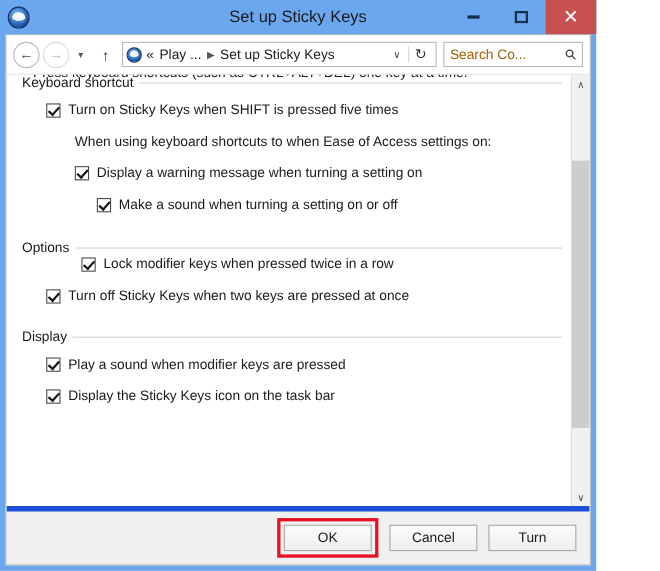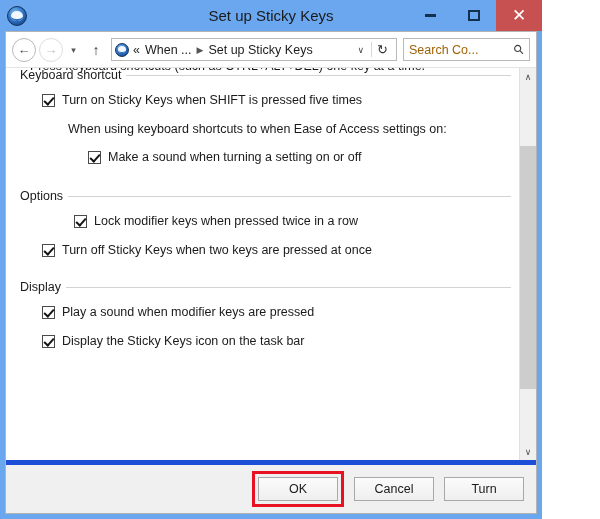--- a/index.html
+++ b/index.html
@@ -417,21 +417,21 @@
       <div id="nav-dropdown">
         <span>▾</span>
       </div>
       <div id="nav-up">
         <span>↑</span>
       </div>
 
       <div id="addressbar">
         <div id="addr-icon"></div>
         <span class="crumb">«</span>
-        <span class="crumb" style="margin-left:5px">When ...</span>
+        <span class="crumb" style="margin-left:5px">Play ...</span>
         <span class="crumb-sep">▶</span>
         <span class="crumb">Set up Sticky Keys</span>
         <span id="addr-spacer"></span>
         <span id="addr-chevron">∨</span>
         <span id="addr-refresh">↻</span>
       </div>
 
       <div id="searchbox">
         <span id="search-placeholder">Search Co...</span>
         <span id="search-icon">⚲</span>
@@ -445,31 +445,35 @@
             <div class="section" style="">
               <div class="section-header">
                 <span>Keyboard shortcut</span>
                 <span class="rule"></span>
               </div>
               <div class="check-row" style="margin-left: 22px; margin-top: 11px;">
                 <span class="cbox checked"></span>
                 <span class="check-label">Turn on Sticky Keys when SHIFT is pressed five times</span>
               </div>
               <div class="plain-text" style="margin-left: 48px; margin-top: 14px;">When using keyboard shortcuts to when Ease of Access settings on:</div>
+              <div class="check-row" style="margin-left: 48px; margin-top: 14px;">
+                <span class="cbox checked"></span>
+                <span class="check-label">Display a warning message when turning a setting on</span>
+              </div>
               <div class="check-row" style="margin-left: 48px; margin-top: 14px; padding-left: 20px;">
                 <span class="cbox checked"></span>
                 <span class="check-label">Make a sound when turning a setting on or off</span>
               </div>
             </div>
             <div class="section" style="margin-top: 24px;">
               <div class="section-header">
                 <span>Options</span>
                 <span class="rule"></span>
               </div>
-              <div class="check-row" style="margin-left: 22px; margin-top: 11px; padding-left: 32px;">
+              <div class="check-row" style="margin-left: 22px; margin-top: 1px; padding-left: 32px;">
                 <span class="cbox checked"></span>
                 <span class="check-label">Lock modifier keys when pressed twice in a row</span>
               </div>
               <div class="check-row" style="margin-left: 22px; margin-top: 14px;">
                 <span class="cbox checked"></span>
                 <span class="check-label">Turn off Sticky Keys when two keys are pressed at once</span>
               </div>
             </div>
             <div class="section" style="margin-top: 22px;">
               <div class="section-header">

